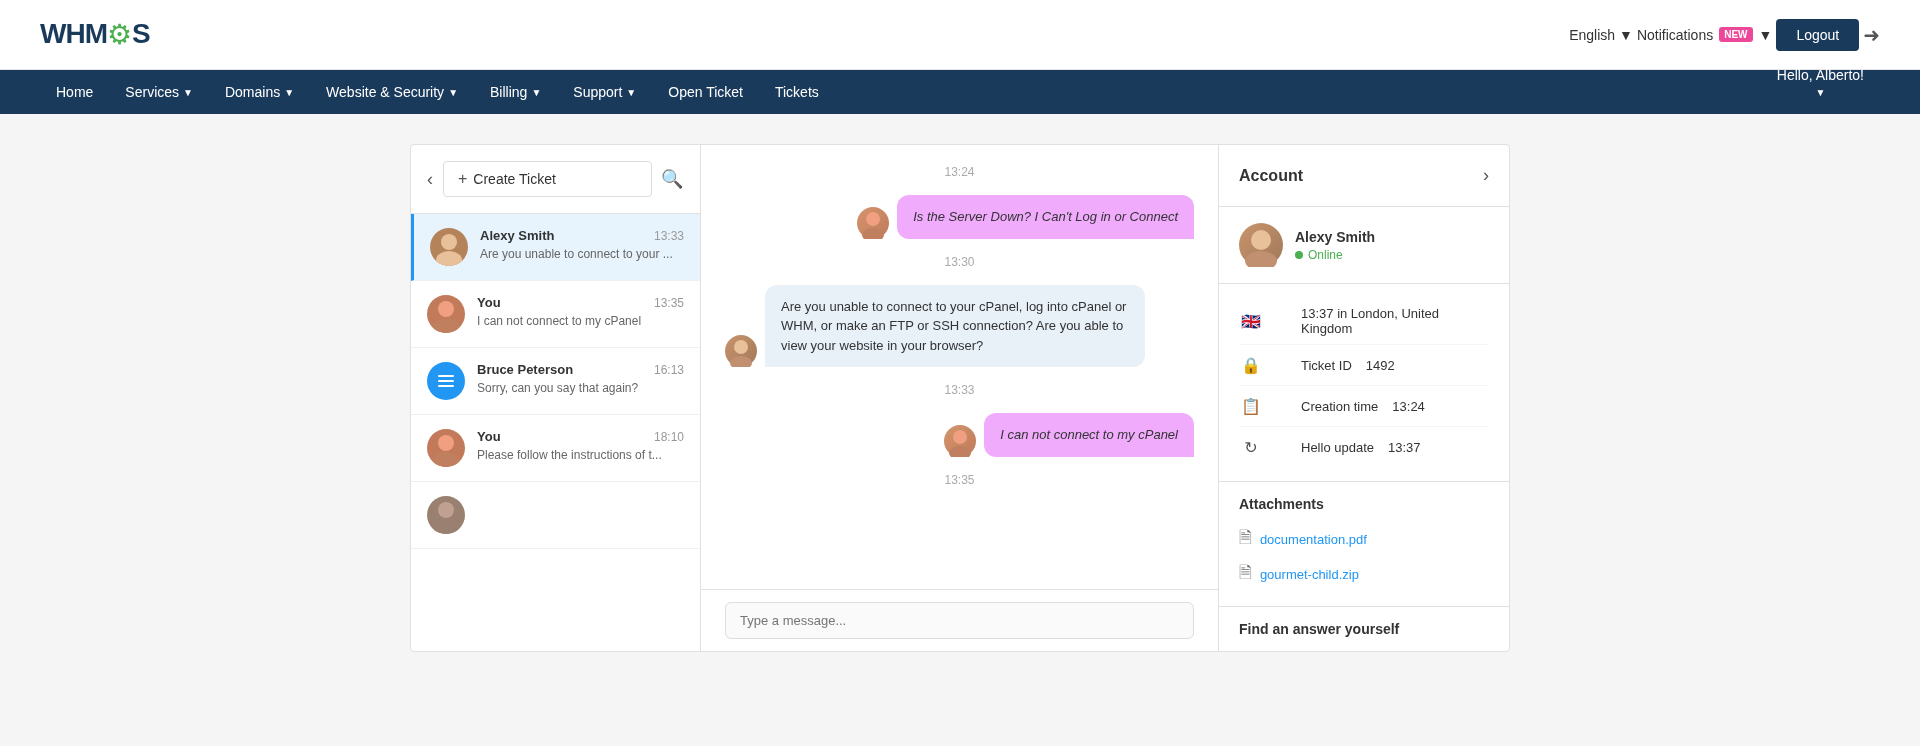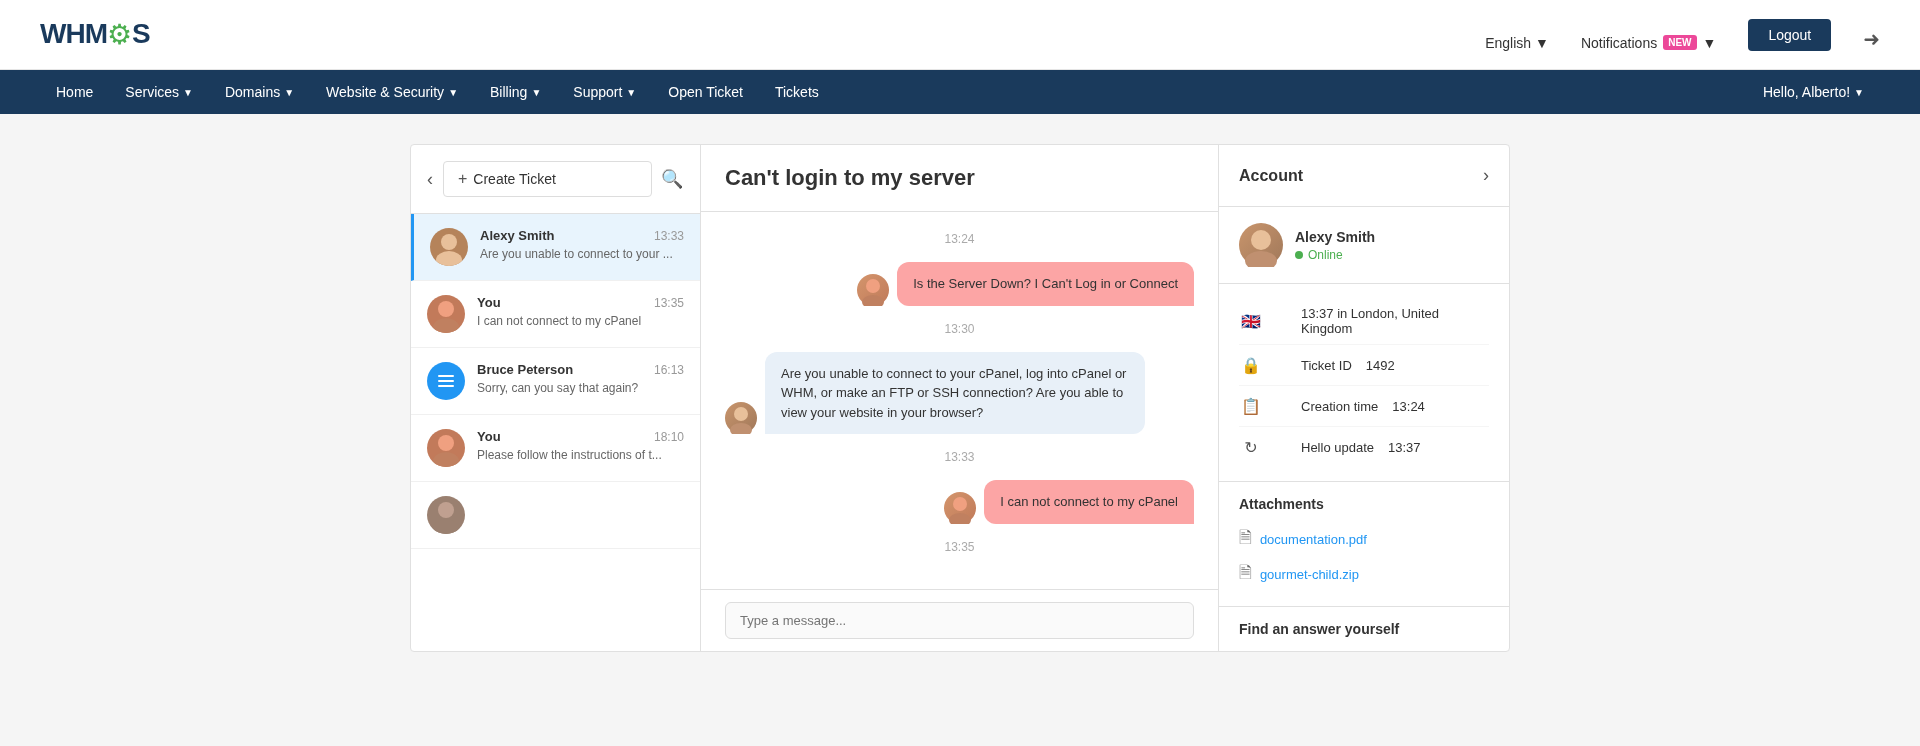--- a/index.html
+++ b/index.html
@@ -11,31 +11,31 @@
       display: flex;
       align-items: center;
       justify-content: space-between;
       padding: 0 40px;
       height: 70px;
       border-bottom: 1px solid #e5e5e5;
     }
     .logo { display: flex; align-items: flex-start; }
     .logo-text { font-size: 28px; font-weight: 700; color: #1a3a5c; letter-spacing: -1px; }
     .logo-gear { color: #4caf50; font-size: 28px; }
-    .top-right { display: flex; align-items: flex-end; gap: 32px; }
+    .top-right { display: flex; align-items: center; gap: 4px; }
     .lang-btn { background: none; border: none; cursor: pointer; font-size: 14px; color: #333; display: flex; align-items: center; gap: 4px; }
     .notifications-btn { background: none; border: none; cursor: pointer; font-size: 14px; color: #333; display: flex; align-items: center; gap: 6px; }
     .new-badge { background: #ec4899; color: #fff; font-size: 10px; font-weight: 700; padding: 2px 5px; border-radius: 3px; }
     .logout-btn { background: #1a3a5c; color: #fff; border: none; border-radius: 4px; padding: 8px 20px; font-size: 14px; cursor: pointer; }
     .exit-icon { font-size: 20px; color: #555; cursor: pointer; }
 
     
     .nav { background: #1a3a5c; display: flex; align-items: center; height: 44px; padding: 0 40px; }
     .nav-item { color: #fff; font-size: 14px; padding: 0 16px; height: 50px; display: flex; align-items: center; cursor: pointer; gap: 4px; white-space: nowrap; }
-    .nav-right { margin-left: auto; }
+    .nav-right { margin-left: auto; flex-direction: column; }
     .chevron { font-size: 10px; }
 
     
     .main { display: flex; justify-content: center; padding: 30px 40px; }
     .panel-container { display: flex; width: 100%; max-width: 1100px; border: 1px solid #e0e0e0; border-radius: 4px; background: #fff; min-height: 500px; }
 
     
     .sidebar { width: 290px; border-right: 1px solid #e0e0e0; flex-shrink: 0; }
     .sidebar-header { display: flex; align-items: center; padding: 16px; border-bottom: 1px solid #e0e0e0; gap: 10px; }
     .back-btn { background: none; border: none; cursor: pointer; font-size: 18px; color: #555; }
@@ -59,21 +59,21 @@
     
     .chat-area { flex: 1; display: flex; flex-direction: column; border-right: 1px solid #e0e0e0; }
     .chat-header { padding: 20px 24px; border-bottom: 1px solid #e0e0e0; }
     .chat-title { font-size: 22px; font-weight: 600; color: #333; }
     .chat-messages { flex: 1; padding: 16px 24px; overflow-y: auto; display: flex; flex-direction: column; gap: 12px; }
 
     .msg-bubble-wrap { display: flex; align-items: flex-end; gap: 8px; }
     .msg-bubble-wrap.right { flex-direction: row-reverse; }
     .msg-bubble { padding: 12px 16px; border-radius: 12px; max-width: 380px; font-size: 13px; line-height: 1.5; }
     .msg-bubble.received { background: #e8f0f8; color: #333; border-radius: 12px 12px 12px 0; }
-    .msg-bubble.sent { background: #fca5a5; color: #333; border-radius: 12px 12px 0 12px; }
+    .msg-bubble.sent { background: #f0abfc; color: #333; border-radius: 12px 12px 0 12px; font-style: italic; }
     .msg-avatar { width: 32px; height: 32px; border-radius: 50%; flex-shrink: 0; }
     .msg-avatar.alexy { background: linear-gradient(135deg, #c9956c, #a0785a); }
     .msg-avatar.you { background: linear-gradient(135deg, #d4956c, #c07a5a); }
     .time-label { font-size: 12px; color: #aaa; text-align: center; margin: 4px 0; }
 
     
     .account-panel { width: 290px; flex-shrink: 0; }
     .account-header { display: flex; justify-content: space-between; align-items: center; padding: 20px 20px; border-bottom: 1px solid #e0e0e0; }
     .account-title { font-size: 16px; font-weight: 600; color: #333; }
     .nav-right-arrow { background: none; border: none; cursor: pointer; font-size: 18px; color: #555; }
@@ -245,23 +245,20 @@
         <div class="avatar face-donjohn-bg">
           <svg width="38" height="38" viewBox="0 0 38 38">
             <circle cx="19" cy="14" r="8" fill="#c0a090"></circle>
             <ellipse cx="19" cy="32" rx="13" ry="9" fill="#9a8070"></ellipse>
           </svg>
         </div>
       </div>
     </div>
 
     <div class="chat-area">
-      <div class="chat-header">
-        <h2 class="chat-title">Can't login to my server</h2>
-      </div>
       <div class="chat-messages">
 
         <div class="time-label">13:24</div>
 
         <div class="msg-bubble-wrap right">
           <div class="msg-bubble sent">
             <span>Is the Server Down? I Can't Log in or Connect</span>
           </div>
           <div class="msg-avatar you">
             <svg width="32" height="32" viewBox="0 0 32 32">

